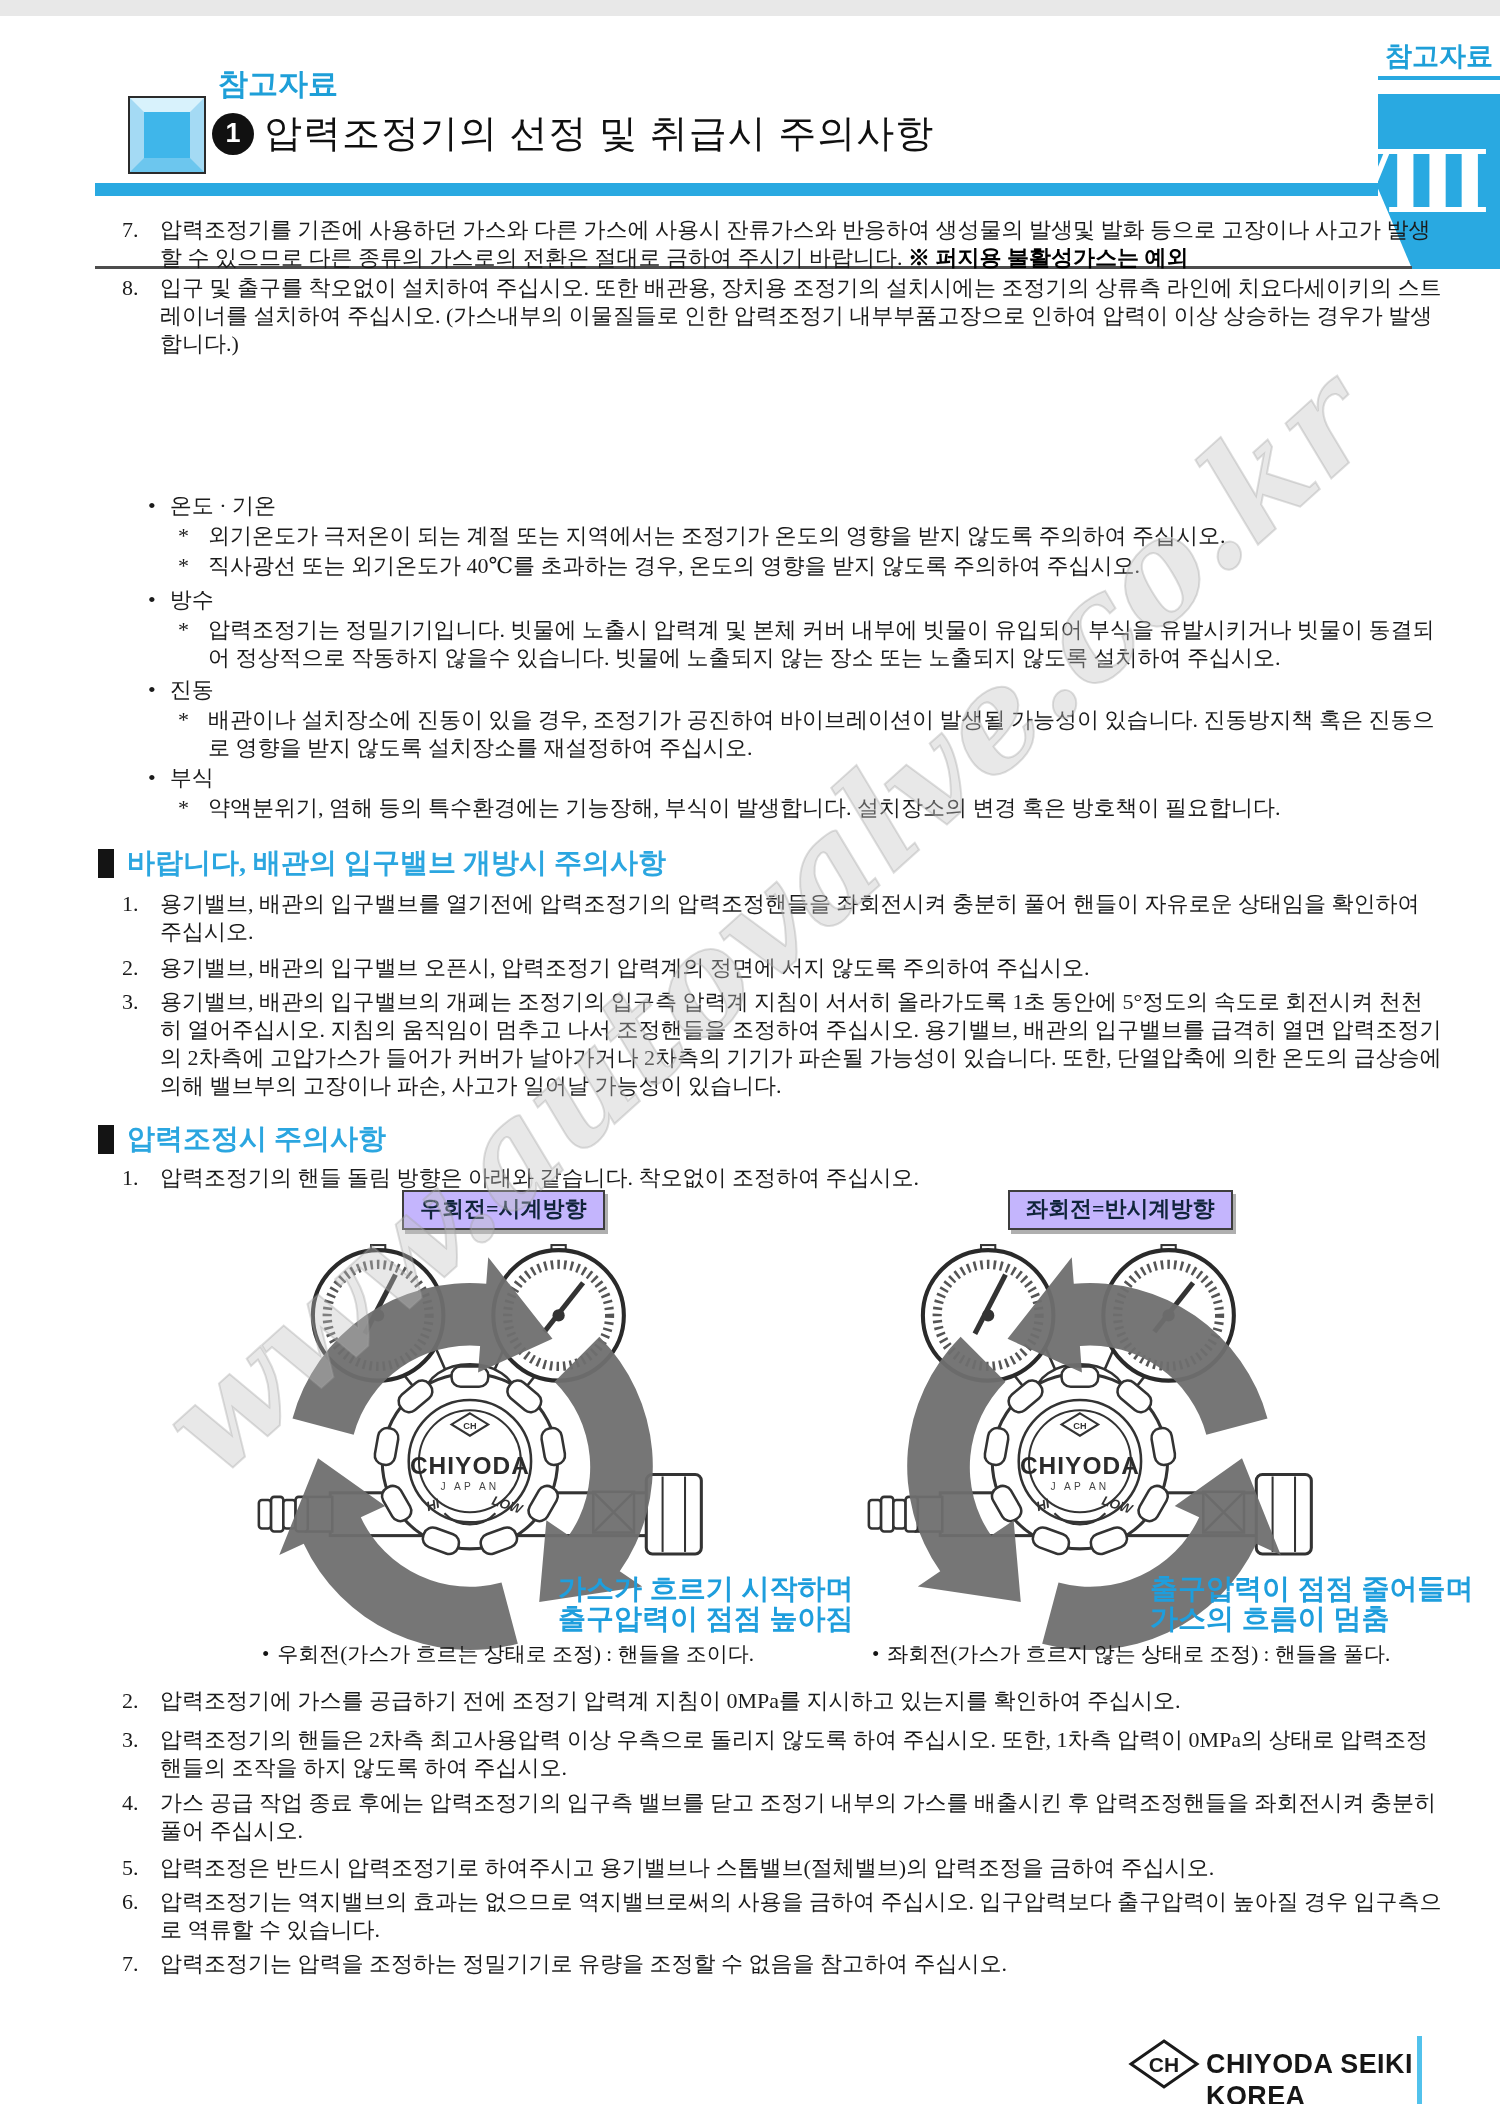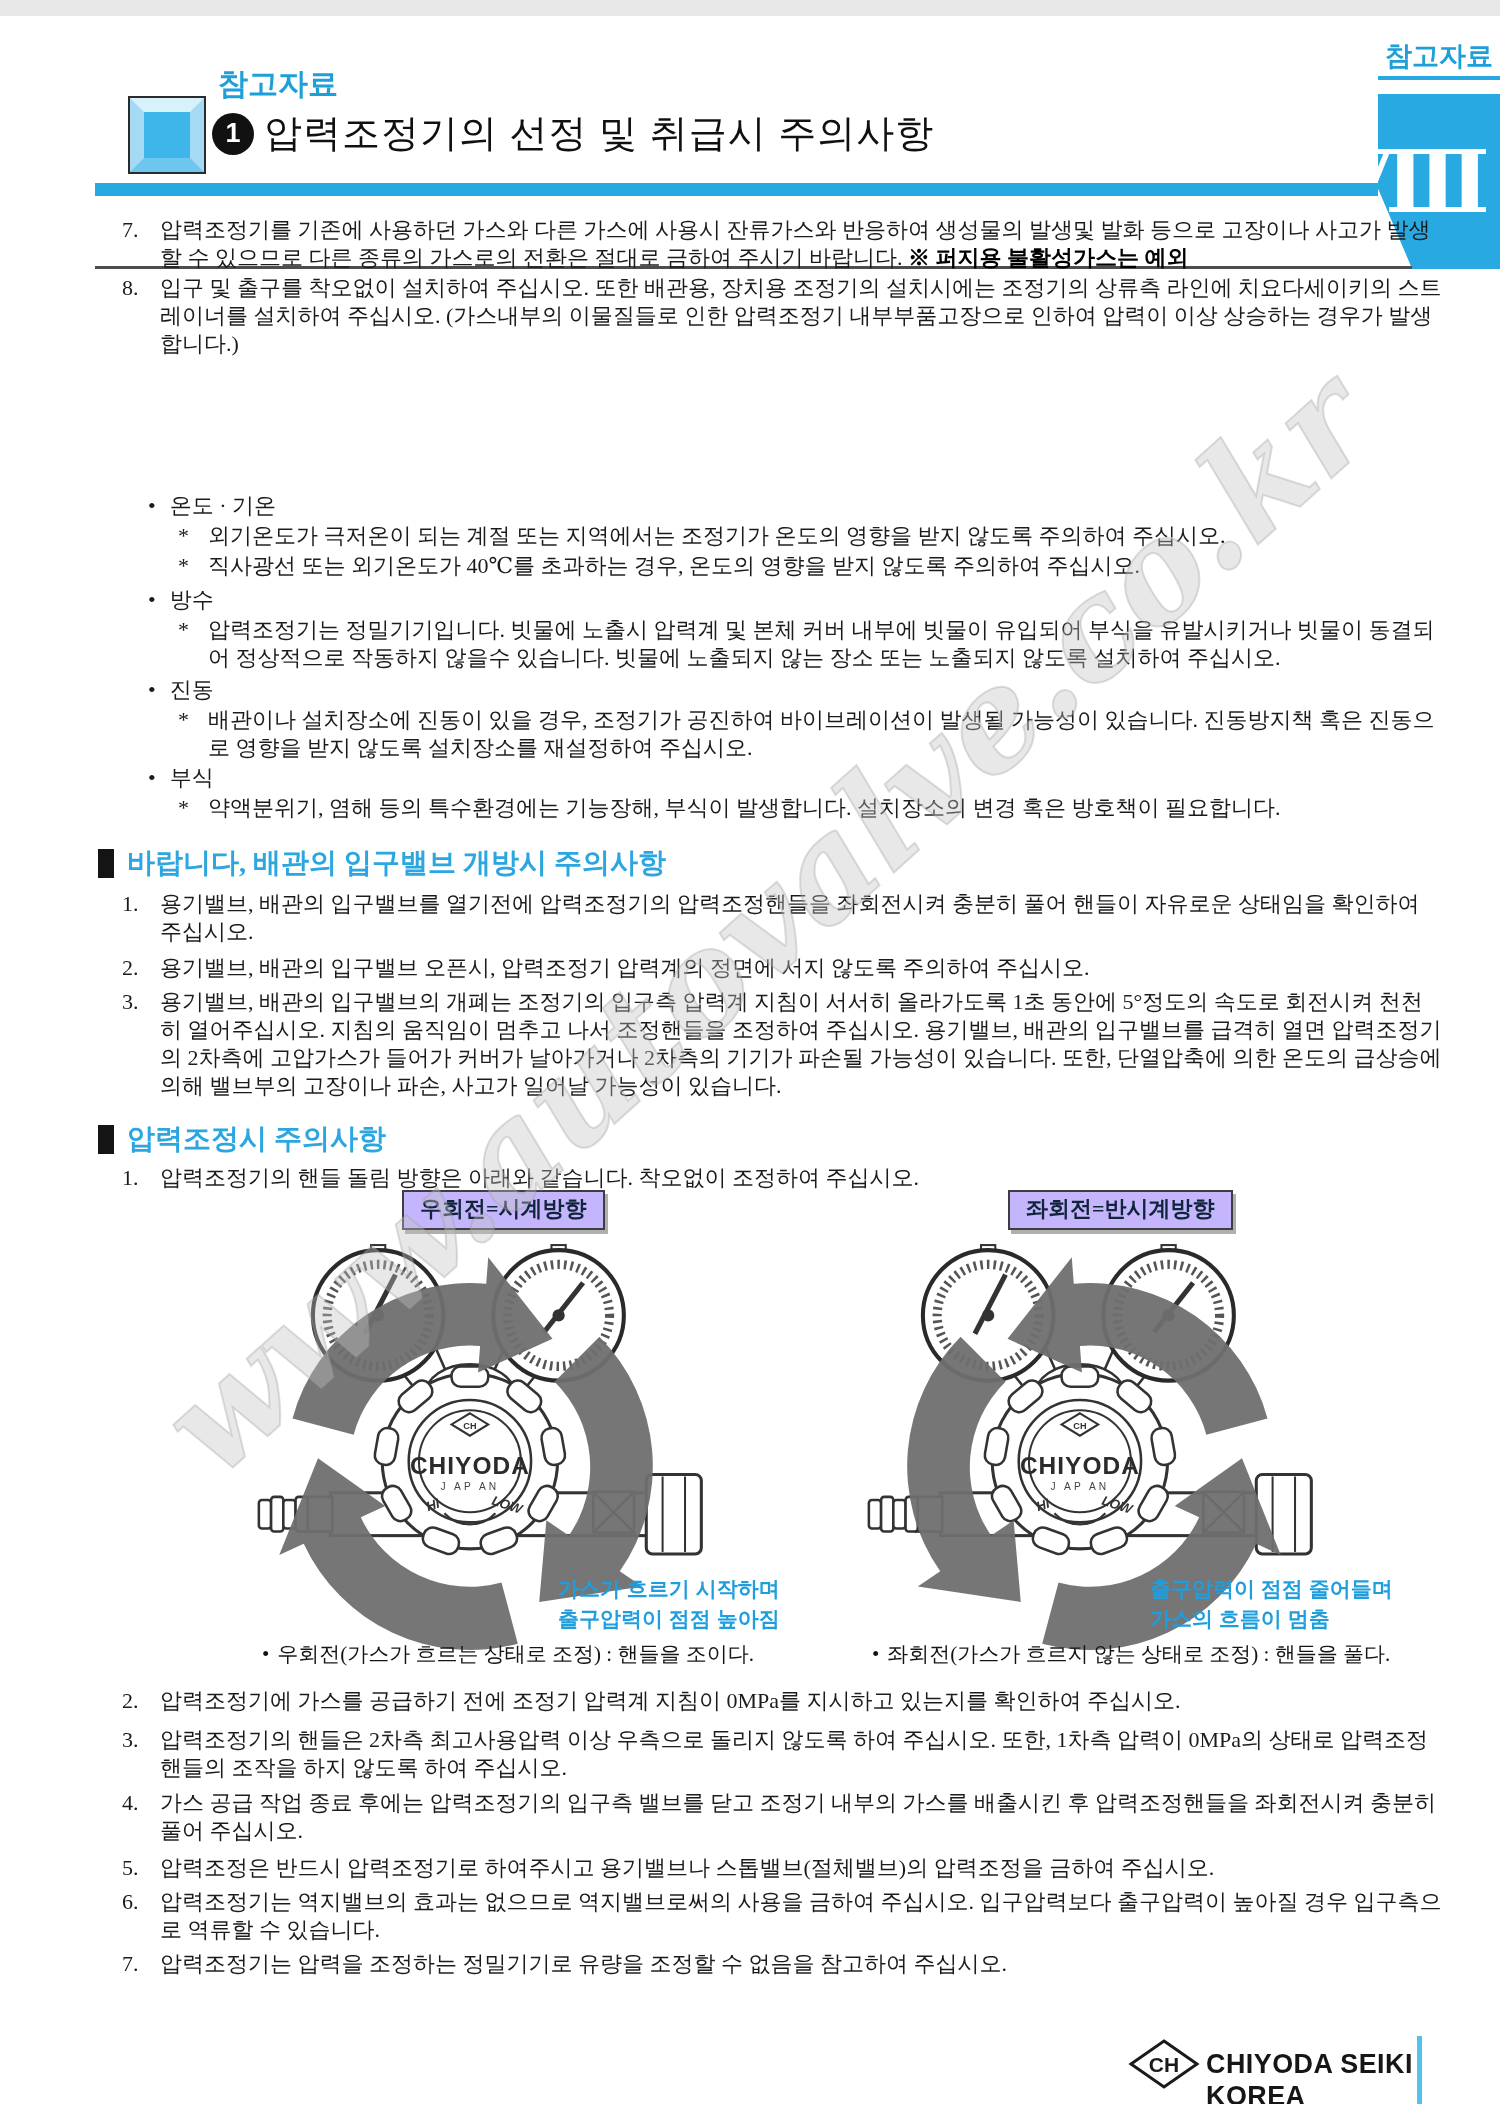--- a/index.html
+++ b/index.html
@@ -48,21 +48,21 @@
 
   
   .dir-box { position:absolute; top:1174px; background:#c4b5fd; border:2px solid #3e3e3e;
              box-shadow:3px 4px 0 rgba(110,110,110,.55); padding:2px 16px 4px 16px;
              font-size:22px; font-weight:bold; color:#10243a; }
   .dir-box.left { left:402px; }
   .dir-box.right { left:1008px; }
   .diagram { position:absolute; top:1226px; width:470px; height:418px; }
   .diagram.left { left:240px; }
   .diagram.right { left:850px; }
-  .annot { position:absolute; top:1558px; font-size:21px; line-height:30px; font-weight:bold; color:#1e9edd;
+  .annot { position:absolute; top:1558px; font-size:28px; line-height:30px; font-weight:bold; color:#1e9edd;
            font-family:"Liberation Sans",sans-serif; z-index:4; }
   .annot.left { left:558px; }
   .annot.right { left:1150px; }
   .diagram-caption { position:absolute; top:1624px; font-size:21px; color:#141414; }
   .diagram-caption .mk { margin-right:8px; }
   .diagram-caption.left { left:262px; }
   .diagram-caption.right { left:872px; }
 
   
   .footer-logo { position:absolute; left:1128px; top:2022px; }

